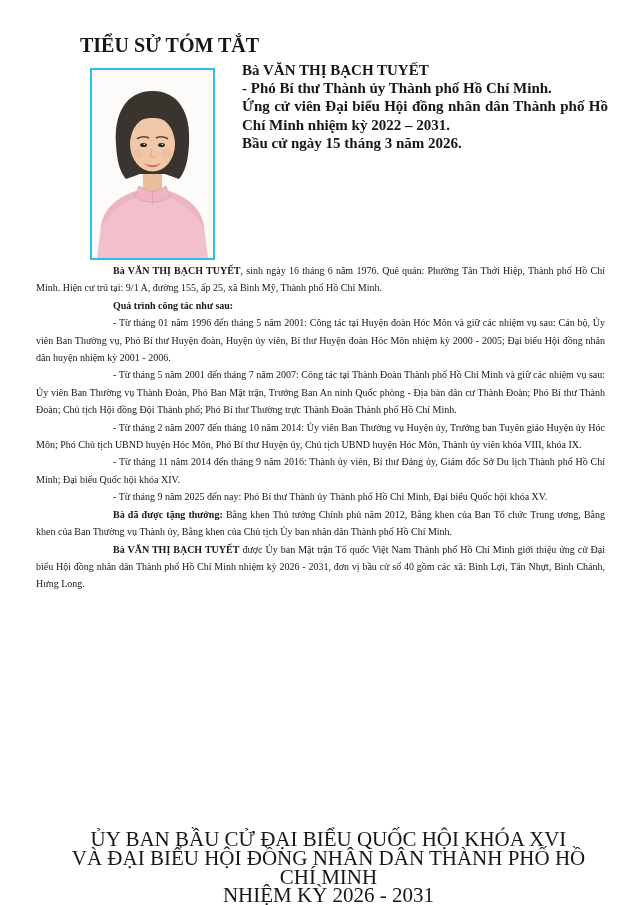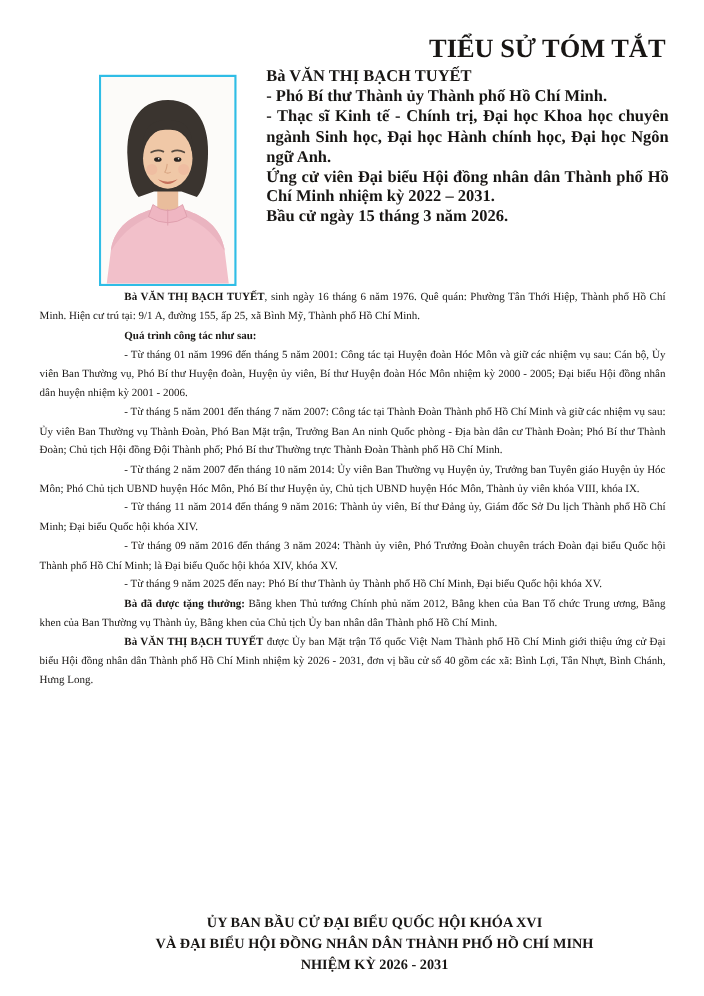--- a/index.html
+++ b/index.html
@@ -3,43 +3,43 @@
 <meta charset="utf-8">
 <style>
   html,body { margin:0; padding:0; background:#ffffff; }
   .page {
     position:relative; width:640px; height:905px; background:#ffffff;
     font-family:"Liberation Serif", serif; color:#181614; overflow:hidden;
   }
   .doc-title {
     position:absolute; top:33px; left:36px; width:569px;
     padding-left:44px; box-sizing:border-box;
-    text-align:right; font-weight:bold; font-size:24px; line-height:24px;
+    text-align:left; font-weight:bold; font-size:20px; line-height:24px;
     white-space:nowrap;
   }
   .photo-frame {
     position:absolute; left:90px; top:68px; width:121px; height:188px;
     border:2px solid #2fbde6; background:#fcfbf9;
   }
   .photo-frame svg { display:block; }
   .header-col {
     position:absolute; left:242px; top:61px; width:366px;
     font-weight:bold; font-size:15px; line-height:18.2px; text-align:justify;
   }
   .header-col p { margin:0; }
   .body-text {
     position:absolute; left:36px; top:262px; width:569px;
     font-size:10px; line-height:17.4px; text-align:justify;
   }
   .body-text p { margin:0; text-indent:77px; }
   .body-text b { font-weight:bold; }
   .footer {
-    position:absolute; left:36px; top:830px; width:569px;
+    position:absolute; left:24px; top:830px; width:569px;
     padding-left:40px; box-sizing:border-box;
-    text-align:center; font-weight:bold; font-size:13px; line-height:18.8px;
+    text-align:center; font-weight:normal; font-size:21px; line-height:18.8px;
   }
   .footer p { margin:0; }
 </style>
 </head>
 <body>
 
 <div class="page">
 
   <div class="doc-title">TIỂU SỬ TÓM TẮT</div>
 
@@ -75,33 +75,31 @@
       <circle cx="46" cy="84" r="5" fill="rgba(236,152,140,0.22)"></circle>
       <circle cx="75" cy="84" r="5" fill="rgba(236,152,140,0.22)"></circle>
 
       <path d="M 51.5 93 Q 60.5 97.5 69.5 93 Q 60.5 101.5 51.5 93 Z" fill="#c4705c"></path>
     </svg>
   </div>
 
   <div class="header-col">
     <p>Bà VĂN THỊ BẠCH TUYẾT</p>
     <p>- Phó Bí thư Thành ủy Thành phố Hồ Chí Minh.</p>
-    <p>- Thạc sĩ Kinh tế - Chính trị, Đại học Khoa học chuyên ngành Sinh học, Đại học Hành chính học, Đại học Ngôn ngữ Anh.</p>
     <p>Ứng cử viên Đại biểu Hội đồng nhân dân Thành phố Hồ Chí Minh nhiệm kỳ 2022 – 2031.</p>
     <p>Bầu cử ngày 15 tháng 3 năm 2026.</p>
   </div>
 
   <div class="body-text">
     <p><b>Bà VĂN THỊ BẠCH TUYẾT</b><span>, sinh ngày 16 tháng 6 năm 1976. Quê quán: Phường Tân Thới Hiệp, Thành phố Hồ Chí Minh. Hiện cư trú tại: 9/1 A, đường 155, ấp 25, xã Bình Mỹ, Thành phố Hồ Chí Minh.</span></p>
     <p><b>Quá trình công tác như sau:</b><span></span></p>
     <p><b></b><span>- Từ tháng 01 năm 1996 đến tháng 5 năm 2001: Công tác tại Huyện đoàn Hóc Môn và giữ các nhiệm vụ sau: Cán bộ, Ủy viên Ban Thường vụ, Phó Bí thư Huyện đoàn, Huyện ủy viên, Bí thư Huyện đoàn Hóc Môn nhiệm kỳ 2000 - 2005; Đại biểu Hội đồng nhân dân huyện nhiệm kỳ 2001 - 2006.</span></p>
     <p><b></b><span>- Từ tháng 5 năm 2001 đến tháng 7 năm 2007: Công tác tại Thành Đoàn Thành phố Hồ Chí Minh và giữ các nhiệm vụ sau: Ủy viên Ban Thường vụ Thành Đoàn, Phó Ban Mặt trận, Trưởng Ban An ninh Quốc phòng - Địa bàn dân cư Thành Đoàn; Phó Bí thư Thành Đoàn; Chủ tịch Hội đồng Đội Thành phố; Phó Bí thư Thường trực Thành Đoàn Thành phố Hồ Chí Minh.</span></p>
     <p><b></b><span>- Từ tháng 2 năm 2007 đến tháng 10 năm 2014: Ủy viên Ban Thường vụ Huyện ủy, Trưởng ban Tuyên giáo Huyện ủy Hóc Môn; Phó Chủ tịch UBND huyện Hóc Môn, Phó Bí thư Huyện ủy, Chủ tịch UBND huyện Hóc Môn, Thành ủy viên khóa VIII, khóa IX.</span></p>
     <p><b></b><span>- Từ tháng 11 năm 2014 đến tháng 9 năm 2016: Thành ủy viên, Bí thư Đảng ủy, Giám đốc Sở Du lịch Thành phố Hồ Chí Minh; Đại biểu Quốc hội khóa XIV.</span></p>
-    <p><b></b><span>- Từ tháng 09 năm 2016 đến tháng 3 năm 2024: Thành ủy viên, Phó Trưởng Đoàn chuyên trách Đoàn đại biểu Quốc hội Thành phố Hồ Chí Minh; là Đại biểu Quốc hội khóa XIV, khóa XV.</span></p>
     <p><b></b><span>- Từ tháng 9 năm 2025 đến nay: Phó Bí thư Thành ủy Thành phố Hồ Chí Minh, Đại biểu Quốc hội khóa XV.</span></p>
     <p><b>Bà đã được tặng thưởng:</b><span> Bằng khen Thủ tướng Chính phủ năm 2012, Bằng khen của Ban Tổ chức Trung ương, Bằng khen của Ban Thường vụ Thành ủy, Bằng khen của Chủ tịch Ủy ban nhân dân Thành phố Hồ Chí Minh.</span></p>
     <p><b>Bà VĂN THỊ BẠCH TUYẾT</b><span> được Ủy ban Mặt trận Tổ quốc Việt Nam Thành phố Hồ Chí Minh giới thiệu ứng cử Đại biểu Hội đồng nhân dân Thành phố Hồ Chí Minh nhiệm kỳ 2026 - 2031, đơn vị bầu cử số 40 gồm các xã: Bình Lợi, Tân Nhựt, Bình Chánh, Hưng Long.</span></p>
   </div>
 
   <div class="footer">
     <p>ỦY BAN BẦU CỬ ĐẠI BIỂU QUỐC HỘI KHÓA XVI</p>
     <p>VÀ ĐẠI BIỂU HỘI ĐỒNG NHÂN DÂN THÀNH PHỐ HỒ CHÍ MINH</p>
     <p>NHIỆM KỲ 2026 - 2031</p>
   </div>

